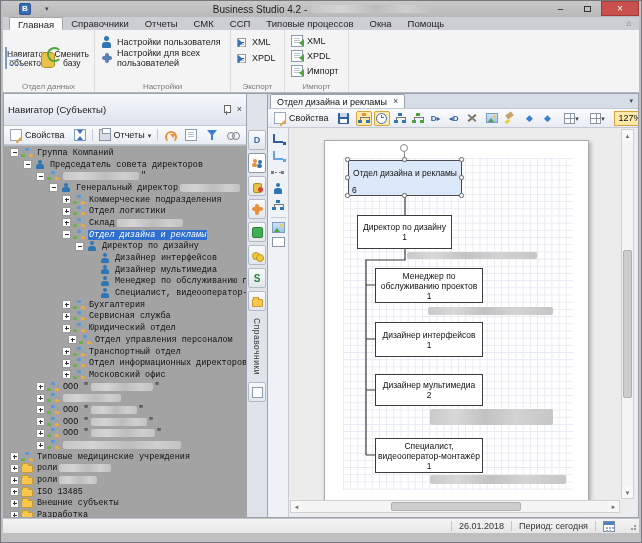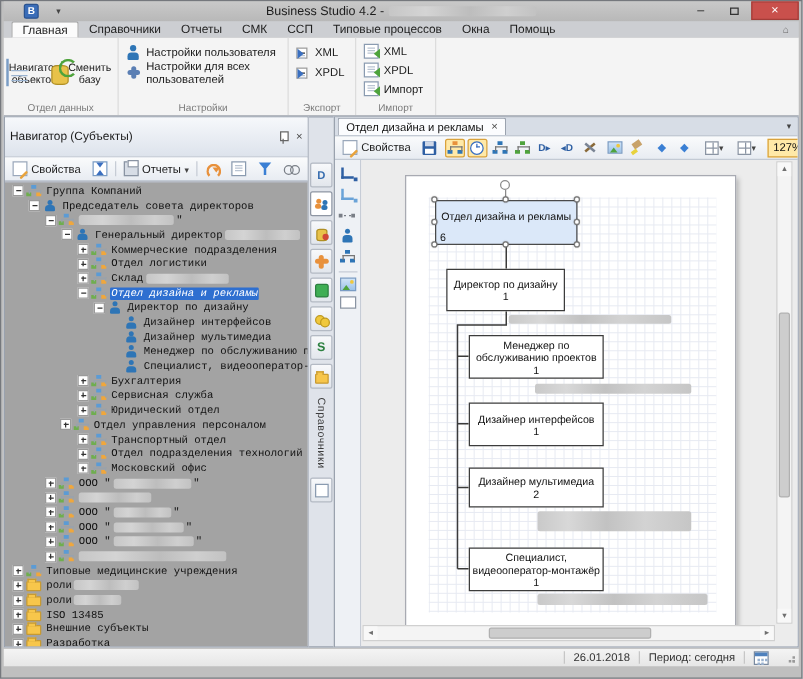--- a/index.html
+++ b/index.html
@@ -407,34 +407,34 @@
           <div class="trow" style="padding-left: 58px;">
             <span class="exp plus"></span>
             <span class="ti i-org"></span>
             <span class="tl">Сервисная служба</span>
           </div>
           <div class="trow" style="padding-left: 58px;">
             <span class="exp plus"></span>
             <span class="ti i-org"></span>
             <span class="tl">Юридический отдел</span>
           </div>
-          <div class="trow" style="padding-left: 44px; text-align: center;">
+          <div class="trow" style="padding-left: 64px; text-align: center;">
             <span class="exp plus"></span>
             <span class="ti i-org"></span>
             <span class="tl">Отдел управления персоналом</span>
           </div>
           <div class="trow" style="padding-left: 58px;">
             <span class="exp plus"></span>
             <span class="ti i-org"></span>
             <span class="tl">Транспортный отдел</span>
           </div>
           <div class="trow" style="padding-left: 58px;">
             <span class="exp plus"></span>
             <span class="ti i-org"></span>
-            <span class="tl">Отдел подразделения технологий</span>
+            <span class="tl">Отдел информационных директоров</span>
           </div>
           <div class="trow" style="padding-left: 58px;">
             <span class="exp plus"></span>
             <span class="ti i-org"></span>
             <span class="tl">Московский офис</span>
           </div>
           <div class="trow" style="padding-left: 32px;">
             <span class="exp plus"></span>
             <span class="ti i-org"></span>
             <span class="tl">ООО "</span>

